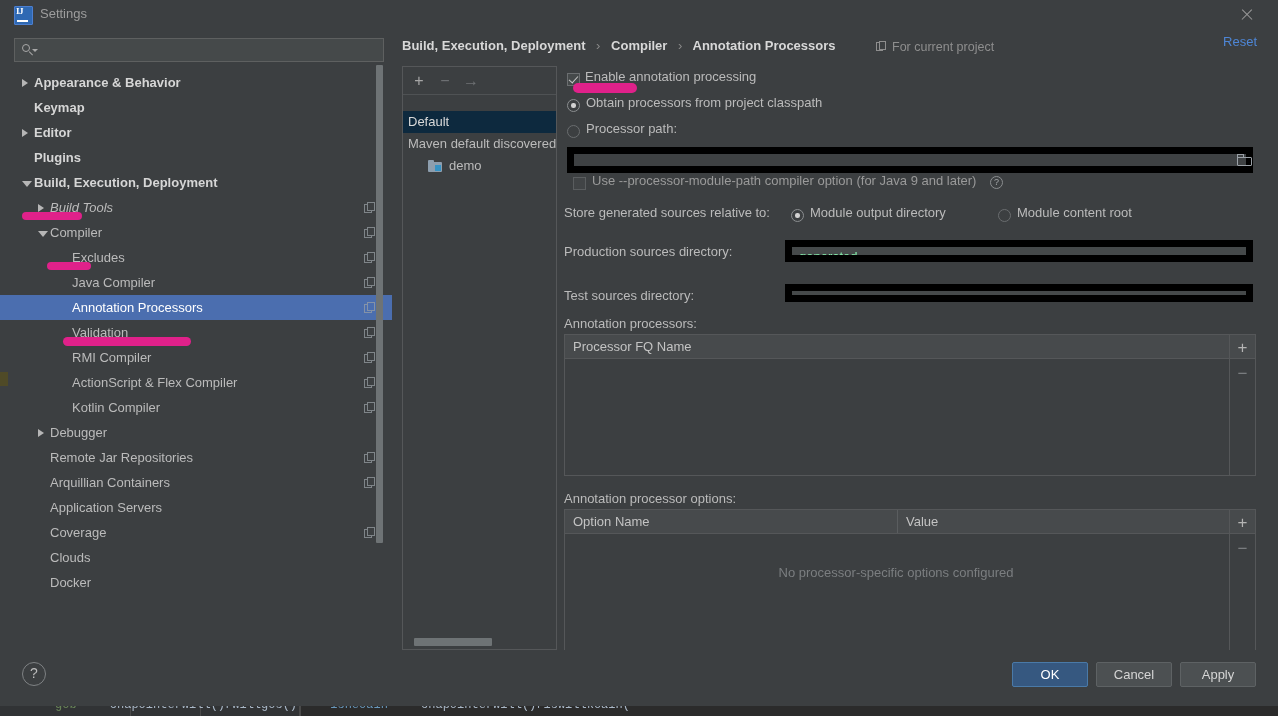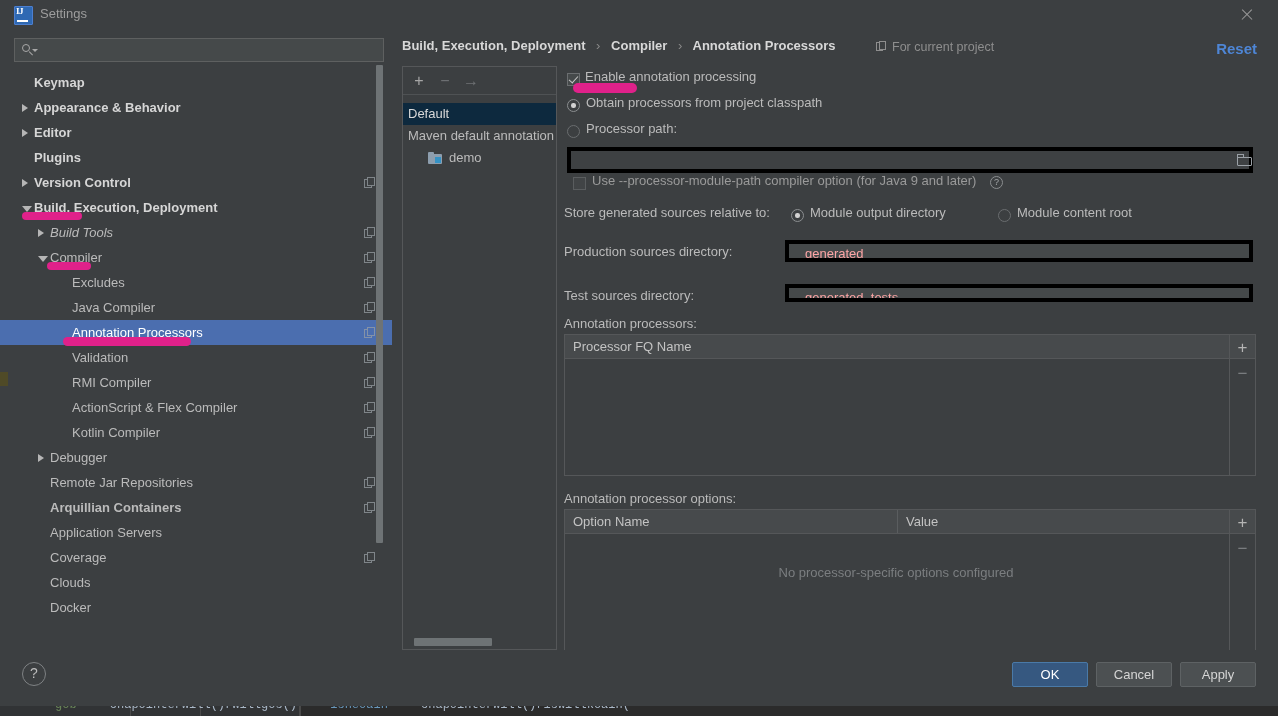--- a/index.html
+++ b/index.html
@@ -68,30 +68,30 @@
   #edge-marker{position:absolute;left:0;top:342px;width:8px;height:14px;background:#4f4a27;}
 
   
   #rightcol{position:absolute;left:392px;top:30px;width:886px;height:620px;background:#3c3f41;}
   #breadcrumb{position:absolute;left:10px;top:8px;font-size:13px;font-weight:bold;color:#d8d8d8;white-space:nowrap;}
   #breadcrumb .sep{color:#8a8a8a;margin:0 7px;font-weight:normal;}
   #scope{position:absolute;left:484px;top:10px;font-size:12.5px;color:#8e8e8e;white-space:nowrap;}
   #scope-icon{display:inline-block;position:relative;width:11px;height:11px;vertical-align:-1px;margin-right:5px;}
   #scope-icon .a{position:absolute;left:0;top:1px;width:7px;height:9px;border:1.2px solid #8e8e8e;box-sizing:border-box;}
   #scope-icon .b{position:absolute;left:3px;top:0;width:7px;height:9px;border:1.2px solid #8e8e8e;box-sizing:border-box;background:#3c3f41;}
-  #reset-link{position:absolute;right:21px;top:10px;font-size:15px;font-weight:bold;color:#4e86d6;cursor:pointer;}
+  #reset-link{position:absolute;right:21px;top:4px;font-size:13px;font-weight:normal;color:#4e86d6;cursor:pointer;}
 
   
   #profile-panel{position:absolute;left:10px;top:36px;width:155px;height:584px;
                  border:1px solid #555759;box-sizing:border-box;background:#3c3f41;}
   #profile-toolbar{position:relative;height:27px;border-bottom:1px solid #4f5254;}
   .tb-btn{position:absolute;top:4px;width:20px;height:20px;cursor:pointer;}
   .tb-glyph{position:absolute;left:0;top:0;width:20px;height:20px;color:#a6a6a6;font-size:16px;line-height:20px;text-align:center;}
   .tb-btn.disabled .tb-glyph{color:#6f7274;}
-  #profile-list{position:relative;margin-top:8px;}
+  #profile-list{position:relative;margin-top:16px;}
   .prow{position:relative;height:22px;line-height:22px;white-space:nowrap;overflow:hidden;cursor:pointer;}
   .prow .ptext{position:absolute;left:5px;top:0;font-size:13px;color:#bbbbbb;}
   .prow.sel{background:#0d293e;}
   .prow.sel .ptext{color:#d9d9d9;}
   .prow.child .ptext{left:46px;}
   .mod-icon{position:absolute;left:25px;top:5px;width:14px;height:12px;}
   .mod-icon .body{position:absolute;left:0;top:2px;width:14px;height:10px;background:#8d9eae;border-radius:1px;}
   .mod-icon .tab{position:absolute;left:0;top:0;width:6px;height:3px;background:#8d9eae;border-radius:1px 1px 0 0;}
   .mod-icon .dot{position:absolute;left:7px;top:5px;width:6px;height:6px;background:#3592c4;}
   #profile-hscroll-track{position:absolute;left:1px;bottom:2px;width:152px;height:10px;}
@@ -102,22 +102,22 @@
   .lblstatic{color:#bbbbbb;font-size:13px;}
 
   .cb{position:absolute;width:13px;height:13px;border:1px solid #6b6e70;background:#45494a;box-sizing:border-box;}
   .cb.checked:after{content:"";position:absolute;left:3.3px;top:0.4px;width:4px;height:8px;
                     border:solid #c8c8c8;border-width:0 1.7px 1.7px 0;transform:rotate(42deg);}
   .cb.disabled{border-color:#5a5d5f;background:#414446;}
   .rb{position:absolute;width:13px;height:13px;border:1.3px solid #8b8e90;border-radius:50%;box-sizing:border-box;background:#3c3f41;}
   .rb.sel:after{content:"";position:absolute;left:3.2px;top:3.2px;width:4.4px;height:4.4px;border-radius:50%;background:#d2d2d2;}
   .rb.off{border-color:#6a6d6f;}
 
-  .txtfield{position:absolute;background:#45494a;border:4px solid #000000;box-sizing:border-box;
-            height:22px;line-height:20px;padding-left:16px;font-size:13px;color:#fca5a5;overflow:hidden;white-space:nowrap;}
+  .txtfield{position:absolute;background:#45494a;border:7px solid #000000;box-sizing:border-box;
+            height:22px;line-height:20px;padding-left:7px;font-size:13px;color:#86efac;overflow:hidden;white-space:nowrap;}
   .txtfield.empty{background:#3e4143;}
 
   #folder-btn{position:absolute;right:4px;top:4px;width:16px;height:13px;cursor:pointer;}
   #folder-btn .f1{position:absolute;left:0;top:3px;width:15px;height:9px;border:1.3px solid #9aa0a6;border-radius:0 1px 1px 1px;box-sizing:border-box;}
   #folder-btn .f2{position:absolute;left:0;top:0px;width:7px;height:4px;border:1.3px solid #9aa0a6;border-bottom:none;box-sizing:border-box;}
 
   .help-icon{position:absolute;width:13px;height:13px;border:1.2px solid #8b8e90;border-radius:50%;box-sizing:border-box;
              font-size:9px;line-height:11px;text-align:center;color:#a5a8aa;cursor:pointer;}
 
   
@@ -171,42 +171,34 @@
       <div id="search-icon">
         <span class="ring"></span>
           <span class="handle"></span>
           <span class="tri"></span>
       </div>
       <input id="search-input" type="text" placeholder="" style="">
     </div>
 
     <div id="tree">
         <div class="trow bold">
-          <span class="lbl" style="left: 34px;">Keymap</span>
-        </div>
-        <div class="trow bold">
           <span class="arrow" style="left: 22px;"></span>
           <span class="lbl" style="left: 34px;">Appearance &amp; Behavior</span>
+        </div>
+        <div class="trow bold">
+          <span class="lbl" style="left: 34px;">Keymap</span>
         </div>
         <div class="trow bold">
           <span class="arrow" style="left: 22px;"></span>
           <span class="lbl" style="left: 34px;">Editor</span>
         </div>
         <div class="trow bold">
           <span class="lbl" style="left: 34px;">Plugins</span>
         </div>
         <div class="trow bold">
-          <span class="arrow" style="left: 22px;"></span>
-          <span class="lbl" style="left: 34px;">Version Control</span>
-          <span class="copy-icon">
-            <i class="r1"></i>
-            <i class="r2"></i>
-          </span>
-        </div>
-        <div class="trow bold">
           <span class="arrow open" style="left: 22px;"></span>
           <span class="lbl" style="left: 34px;">Build, Execution, Deployment</span>
         </div>
         <div class="trow">
           <span class="arrow" style="left: 38px;"></span>
           <span class="lbl" style="left: 50px; font-style: italic;">Build Tools</span>
           <span class="copy-icon">
             <i class="r1"></i>
             <i class="r2"></i>
           </span>
@@ -273,21 +265,21 @@
           <span class="lbl" style="left: 50px;">Debugger</span>
         </div>
         <div class="trow">
           <span class="lbl" style="left: 50px;">Remote Jar Repositories</span>
           <span class="copy-icon">
             <i class="r1"></i>
             <i class="r2"></i>
           </span>
         </div>
         <div class="trow">
-          <span class="lbl" style="left: 50px; font-weight: bold;">Arquillian Containers</span>
+          <span class="lbl" style="left: 50px;">Arquillian Containers</span>
           <span class="copy-icon">
             <i class="r1"></i>
             <i class="r2"></i>
           </span>
         </div>
         <div class="trow">
           <span class="lbl" style="left: 50px;">Application Servers</span>
         </div>
         <div class="trow">
           <span class="lbl" style="left: 50px;">Coverage</span>
@@ -334,21 +326,21 @@
         </div>
         <div class="tb-btn disabled" style="left:58px">
           <span class="tb-glyph">→</span>
         </div>
       </div>
       <div id="profile-list">
           <div class="prow sel">
             <span class="ptext">Default</span>
           </div>
           <div class="prow">
-            <span class="ptext">Maven default annotation</span>
+            <span class="ptext">Maven default discovered</span>
           </div>
           <div class="prow child">
             <span class="mod-icon">
               <i class="tab"></i>
               <i class="body"></i>
               <i class="dot"></i>
             </span>
             <span class="ptext">demo</span>
           </div>
         </div>

